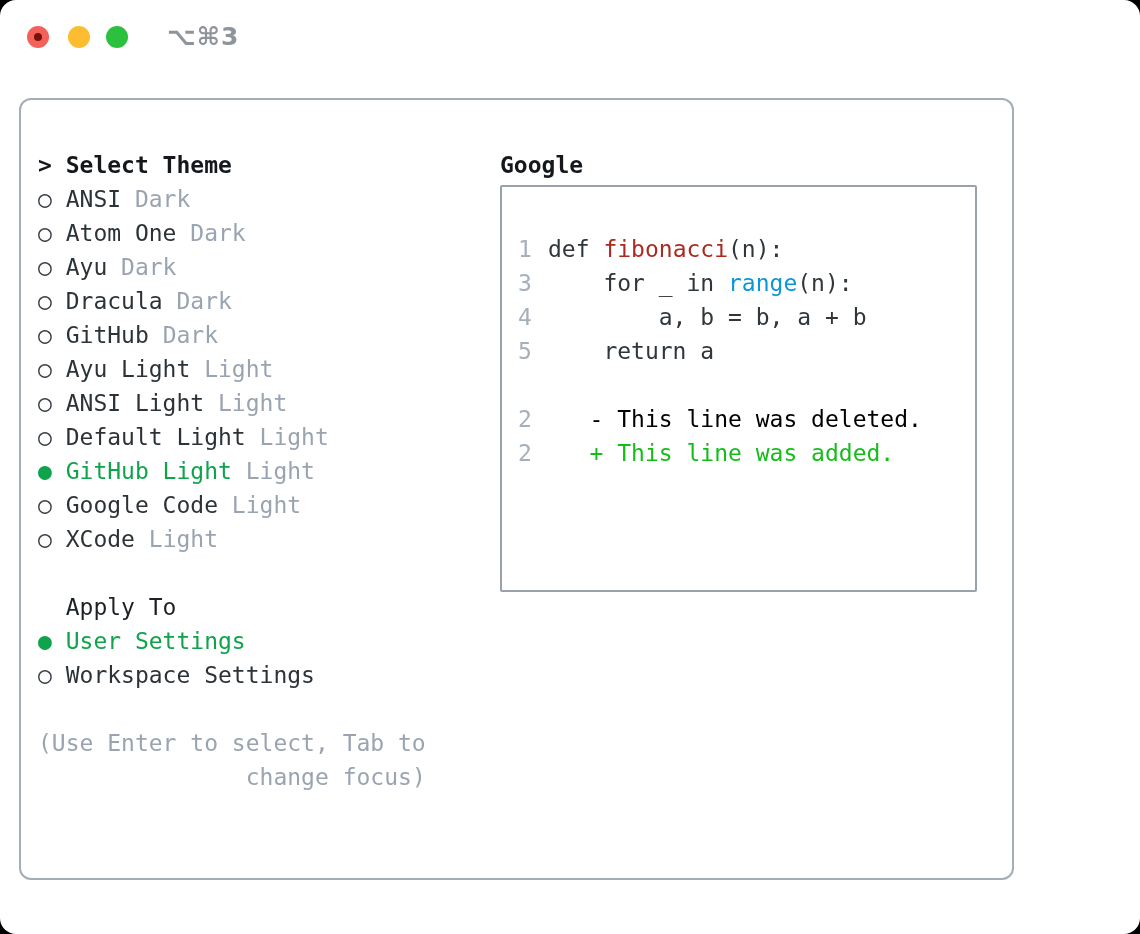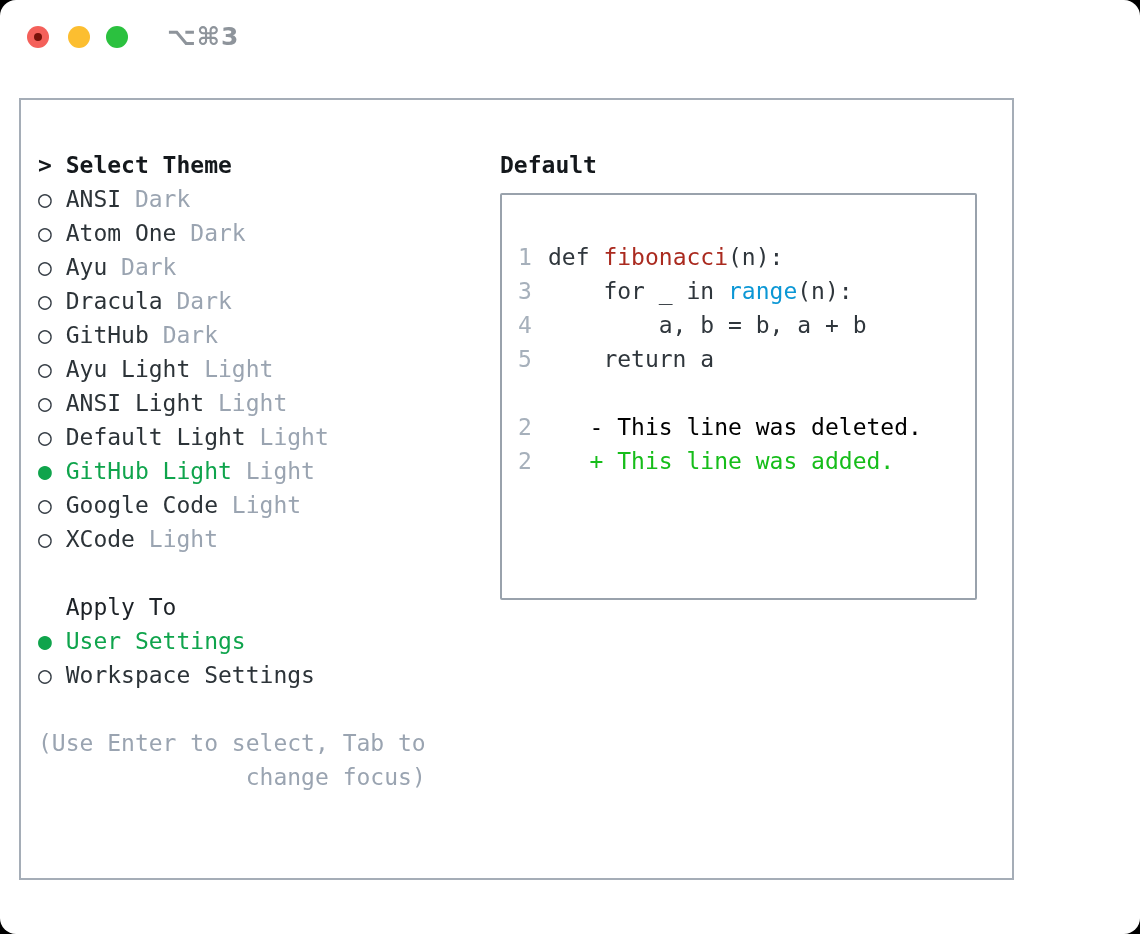--- a/index.html
+++ b/index.html
@@ -9,37 +9,37 @@
   .titlebar{position:absolute;left:0;top:0;width:100%;height:74px;}
   .light{position:absolute;top:26px;width:22px;height:22px;border-radius:50%;}
   .light-close{left:27px;background:#f4605a;}
   .light-close .dot{position:absolute;left:7px;top:7px;width:8px;height:8px;border-radius:50%;background:#78120a;}
   .light-min{left:68px;background:#fcbe30;}
   .light-zoom{left:106px;background:#2bc13f;}
   .shortcut{position:absolute;left:167px;top:22px;font-family:"DejaVu Sans",sans-serif;
             font-size:25px;font-weight:600;color:#8e949b;letter-spacing:1px;}
   
   .panel{position:absolute;left:19px;top:98px;width:995px;height:782px;box-sizing:border-box;
-         border:2px solid #a5adb7;border-radius:0;background:#fff;}
+         border:2px solid #a5adb7;border-radius:12px;background:#fff;}
   
   .row,.crow{white-space:pre;font-size:23px;line-height:34px;height:34px;color:#2c3338;}
   .blank{height:34px;}
   
   .col-themes{position:absolute;left:17px;top:48px;}
   .bullet{display:inline-block;width:27.7px;color:#3c434b;}
   .caret{display:inline-block;width:27.7px;color:#14181c;font-weight:bold;}
   .header-row{font-weight:bold;color:#14181c;}
   .tvariant{margin-left:13.85px;color:#9aa4b1;}
   .selected .tname,.selected .bullet{color:#0fa44c;}
   .apply-label{padding-left:27.7px;color:#1c2126;}
   .help{color:#9aa4b1;text-align:right;}
   
   .col-preview{position:absolute;left:479px;top:48px;}
   .preview-label{font-size:23px;line-height:34px;font-weight:bold;color:#14181c;}
-  .preview-box{margin-top:11px;width:477px;height:407px;box-sizing:border-box;
+  .preview-box{margin-top:3px;width:477px;height:407px;box-sizing:border-box;
                border:2px solid #99a2ac;border-radius:2px;background:#fff;
                padding:45px 0 0 16px;overflow:hidden;}
   .ln{display:inline-block;width:30px;color:#a6b0bb;}
   .c-plain{color:#2f363c;}
   .c-fn{color:#aa2a1f;}
   .c-num{color:#0b7f8b;}
   .c-builtin{color:#0b97d5;}
   .ctx{color:#919aa3;}
   .del{color:#000000;text-align:right;}
   .add{color:#16bd1a;}
@@ -78,21 +78,21 @@
       <div class="row blank"></div>
       <div class="row apply-label">Apply To</div>
       <div class="row selected"><span class="bullet">●</span><span class="tname">User Settings</span></div>
       <div class="row"><span class="bullet">○</span><span class="tname">Workspace Settings</span></div>
       <div class="row blank"></div>
       <div class="row help">(Use Enter to select, Tab to</div>
       <div class="row help">change focus)</div>
     </div>
 
     <div class="col-preview">
-      <div class="preview-label">Default</div>
+      <div class="preview-label">Google</div>
       <div class="preview-box">
         <div class="crow"><span class="ln">1</span><span class="c-plain">def </span><span class="c-fn">fibonacci</span><span class="c-plain">(n):</span></div>
         <div class="crow"><span class="ln">3</span><span class="c-plain">    for _ in </span><span class="c-builtin">range</span><span class="c-plain">(n):</span></div>
         <div class="crow"><span class="ln">4</span><span class="c-plain">        a, b = b, a + b</span></div>
         <div class="crow"><span class="ln">5</span><span class="c-plain">    return a</span></div>
         <div class="crow blank"></div>
         <div class="crow"><span class="ln">2</span><span class="del">   - This line was deleted.</span></div>
         <div class="crow"><span class="ln">2</span><span class="add">   + This line was added.</span></div>
       </div>
     </div>

